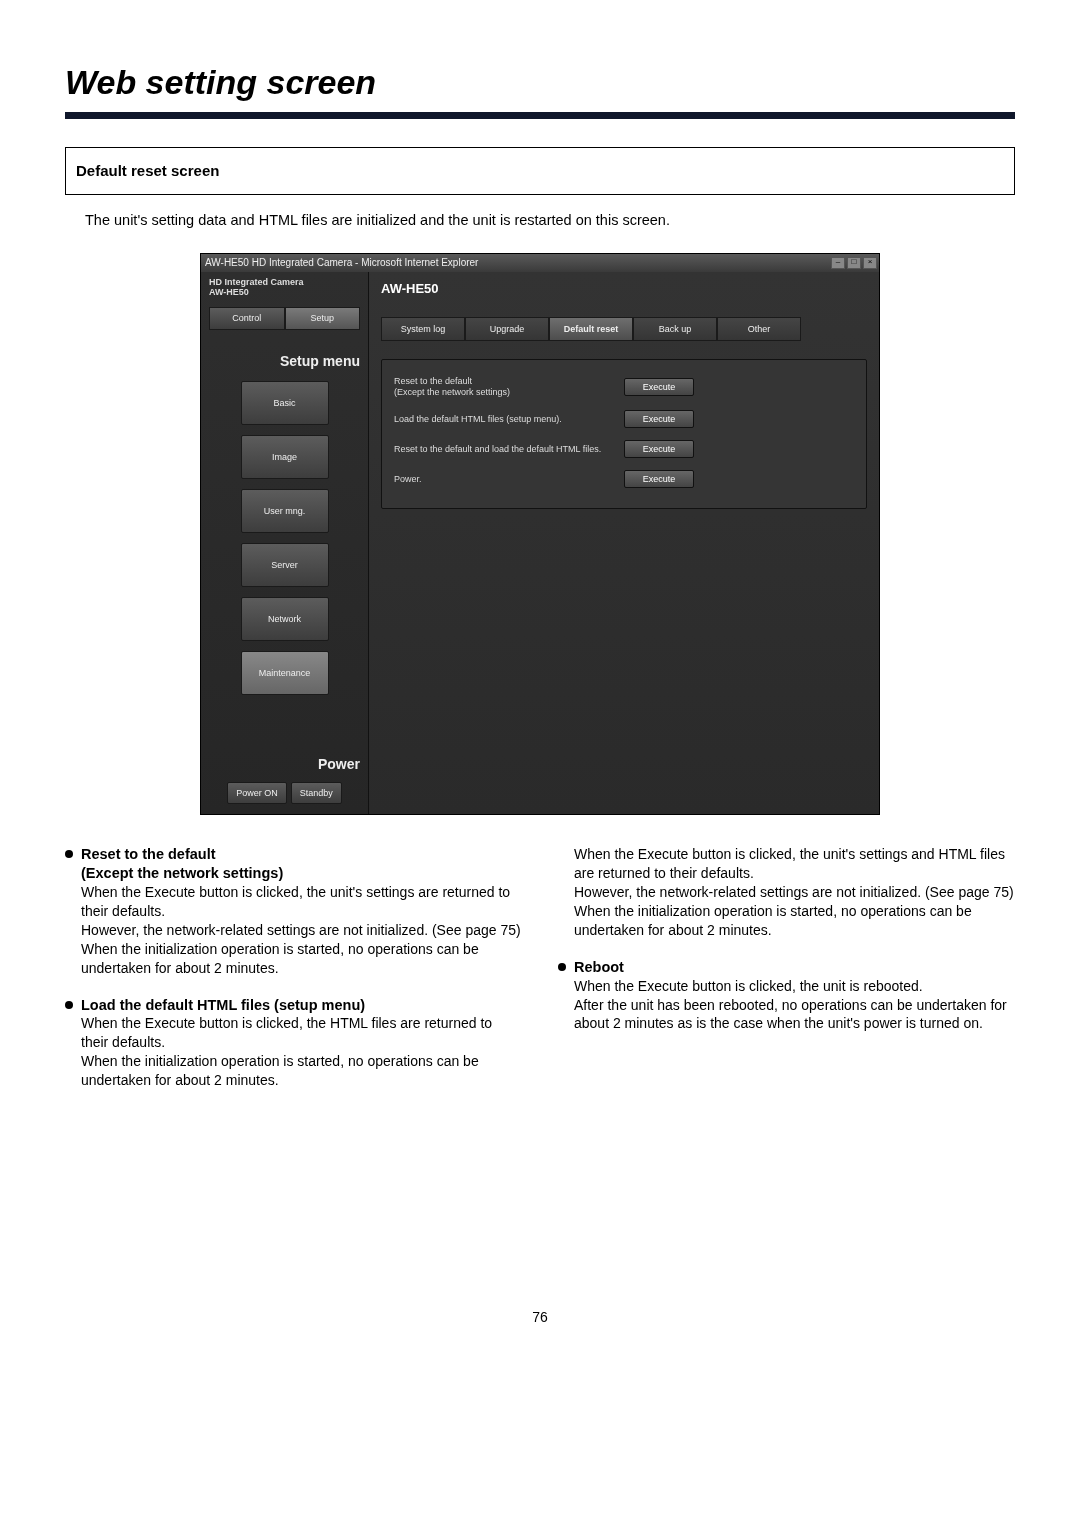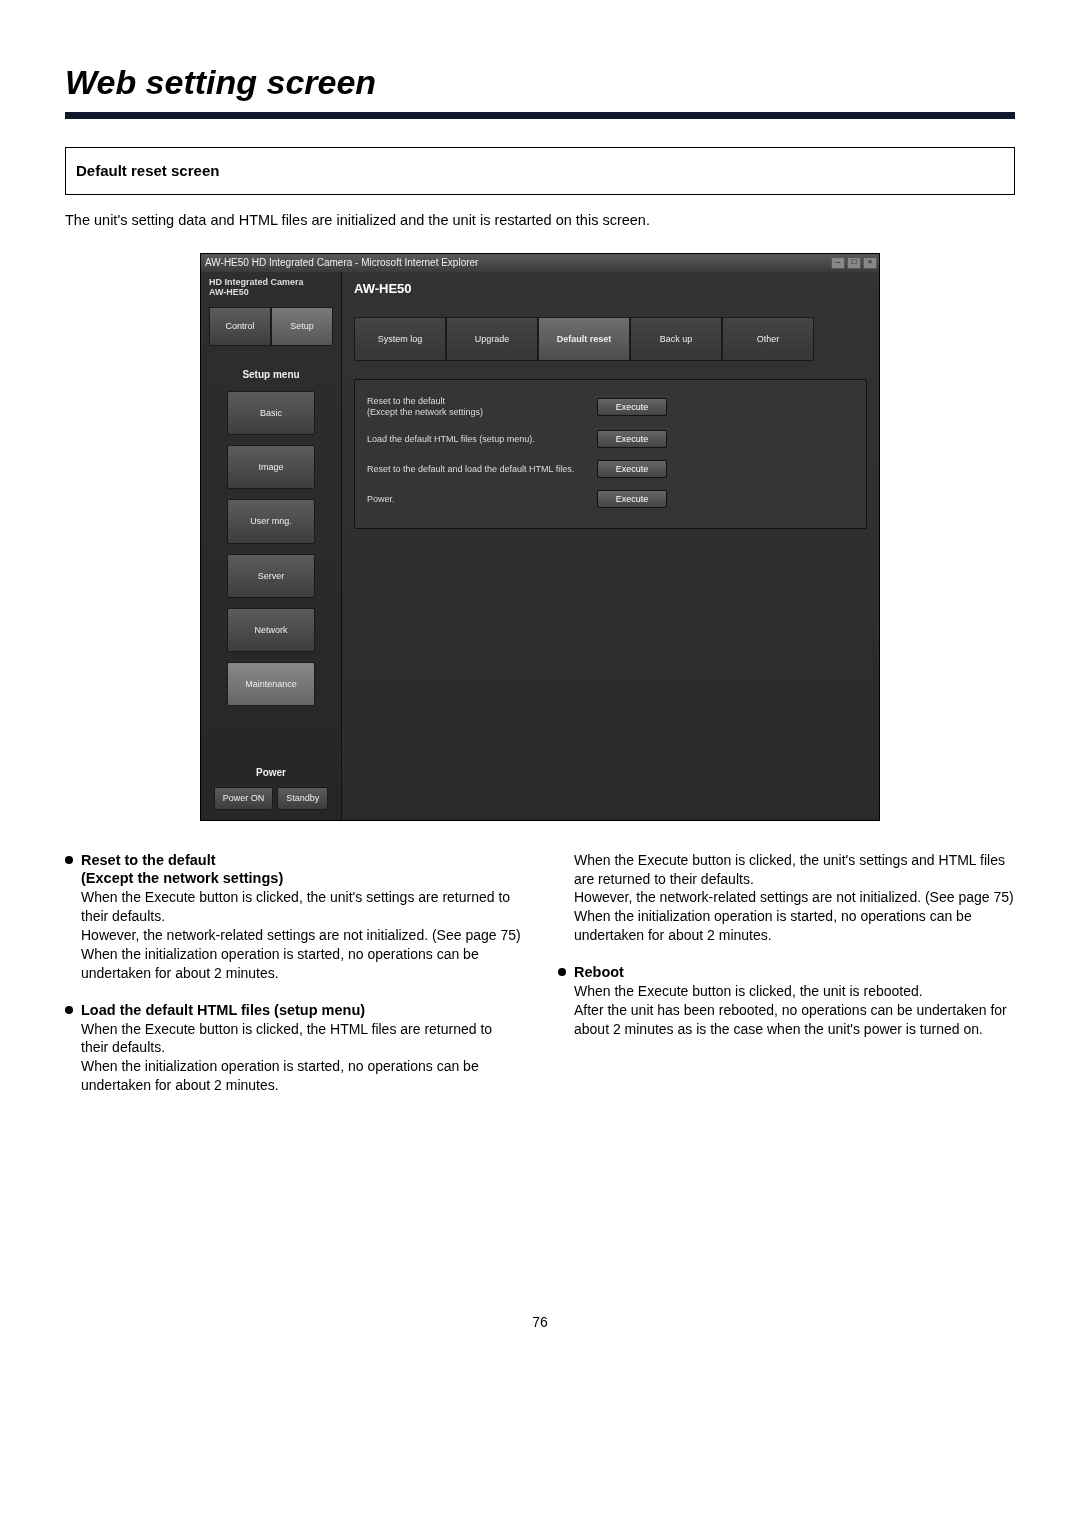--- a/index.html
+++ b/index.html
@@ -24,20 +24,21 @@
   .section-header-box {
     border: 1px solid #000;
     padding: 13px 10px;
     font-weight: bold;
     font-size: 15px;
     margin-bottom: 16px;
   }
   p.intro {
     margin-bottom: 22px;
     font-size: 14.5px;
+    margin-left: 20px;
   }
 
   
   .shot-wrap {
     width: 680px;
     margin: 0 auto 30px auto;
   }
   .win {
     border: 1px solid #000;
     background: #2b2b2b;
@@ -60,43 +61,43 @@
     border: 1px solid #555;
     display: flex; align-items: center; justify-content: center;
     font-size: 8px; color: #000;
   }
   .win-body {
     display: flex;
     min-height: 420px;
     background: linear-gradient(#2e2e2e, #262626);
   }
   .sidebar {
-    width: 141px;
+    width: 168px;
     border-right: 1px solid #111;
     padding: 6px 8px 10px 8px;
   }
   .sb-title { font-size: 9px; color: #ddd; font-weight: bold; line-height: 1.1; }
   .sb-split {
     display: flex; gap: 0; margin-top: 10px;
   }
   .sb-btn, .sb-item, .sb-pow-btn, .main-tab, .exec-btn {
     background: linear-gradient(#5c5c5c, #3d3d3d);
     border: 1px solid #1a1a1a;
     color: #eee;
     text-align: center;
     font-size: 9px;
-    padding: 12px 6px;
+    padding: 4px 6px;
     border-radius: 2px;
   }
   .sb-split .sb-btn { flex: 1; border-radius: 0; }
   .sb-split .sb-btn.active { background: linear-gradient(#7a7a7a, #555); }
   .sb-label {
-    text-align: center;
-    font-weight: bold;
-    font-size: 10px;
+    text-align: right;
+    font-weight: bold;
+    font-size: 14px;
     color: #eee;
     margin-top: 22px;
   }
   .sb-list { display: flex; flex-direction: column; gap: 10px; margin-top: 10px; align-items: center; }
   .sb-item { width: 88px; padding: 15px 4px; }
   .sb-item.active { background: linear-gradient(#888, #666); }
   .sb-power-label { margin-top: 60px; }
   .sb-pow-row { display: flex; gap: 4px; justify-content: center; margin-top: 8px; }
   .sb-pow-btn { padding: 4px 8px; }
 
@@ -109,22 +110,22 @@
     font-weight: bold;
     font-size: 13px;
     color: #fff;
     padding-bottom: 6px;
   }
   .tabs {
     display: flex; gap: 0; margin-top: 14px;
   }
   .main-tab {
     border-radius: 0;
-    width: 92px;
-    padding: 15px 4px;
+    width: 84px;
+    padding: 5px 4px;
     font-size: 9px;
     background: linear-gradient(#454545, #353535);
     border: 1px solid #1a1a1a;
   }
   .main-tab.active { background: linear-gradient(#6e6e6e, #4d4d4d); font-weight: bold; }
   .panel-box {
     margin-top: 18px;
     border: 1px solid #111;
     border-radius: 2px;
     background: #353535;

